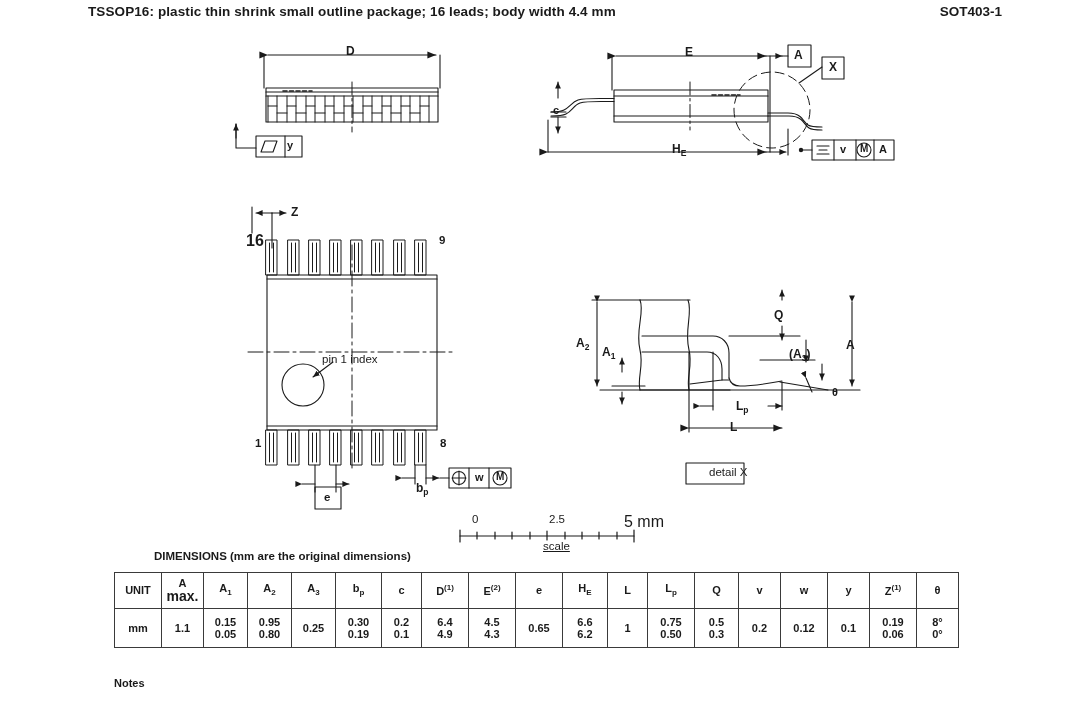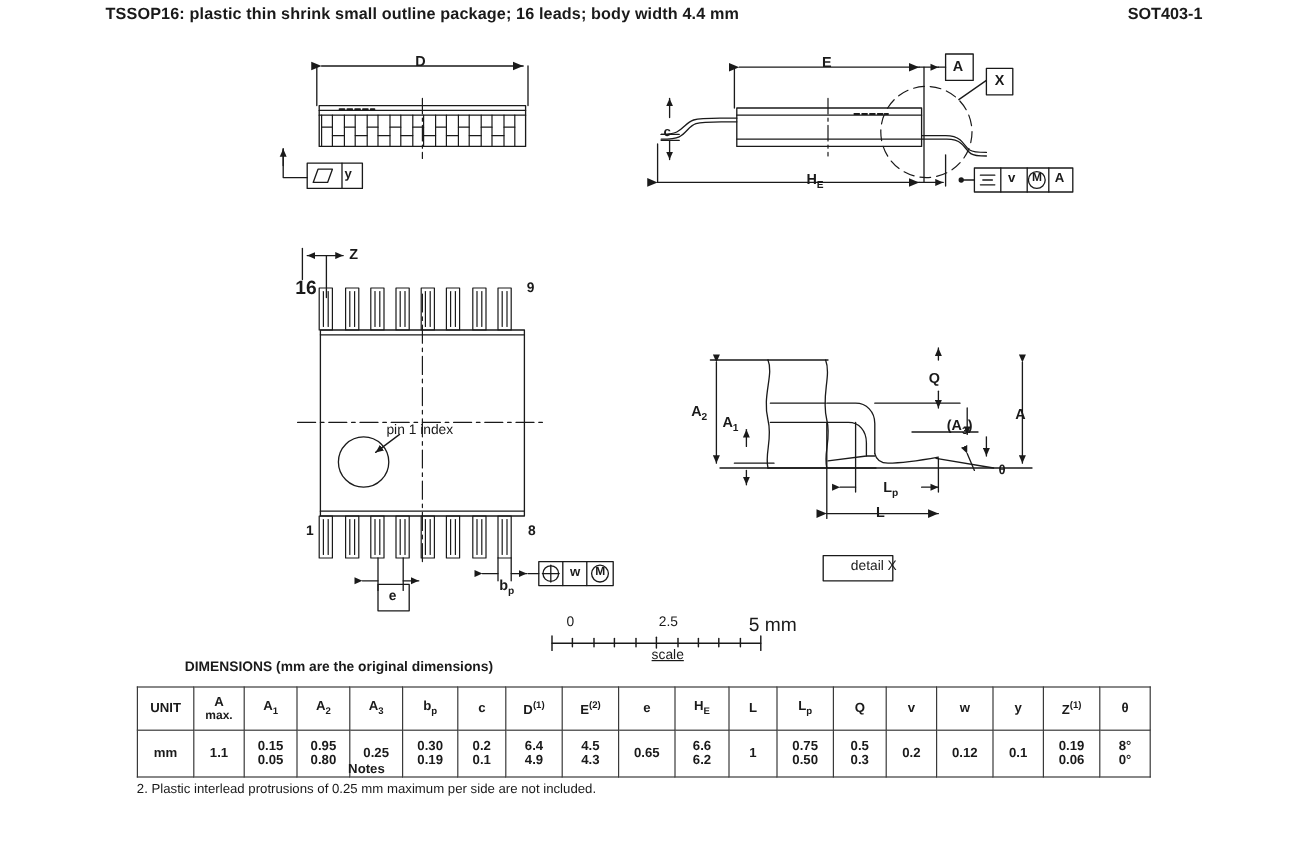--- a/index.html
+++ b/index.html
@@ -16,21 +16,21 @@
   #dim-table{left:114px;top:572px;border-collapse:collapse;}
   #dim-table td,#dim-table th{border:1px solid #3a3a3a;text-align:center;vertical-align:middle;
        font-size:11px;padding:0;line-height:1.12;font-weight:bold;}
   #dim-table thead th{height:35px;}
   #dim-table tbody td{height:38px;font-weight:bold;}
   #dim-table .u-cell{width:46px;}
   #dim-table .sup{font-size:8px;vertical-align:super;}
   #dim-table .sub{font-size:8px;vertical-align:sub;}
   .two-line span{display:block;}
   
-  #notes{left:114px;top:634px;font-size:11px;line-height:1.45;text-align:center;}
+  #notes{left:114px;top:676px;font-size:11px;line-height:1.45;}
   #notes .nt-title{font-weight:bold;margin-bottom:1px;}
   
   .lbl{font-size:12px;font-weight:bold;}
   .lbl-n{font-size:12px;font-weight:normal;padding-left:16px;}
   .sb{font-size:8.5px;vertical-align:sub;}
 </style>
 </head>
 <body>
 
 <div class="abs" id="hdr-title">TSSOP16: plastic thin shrink small outline package; 16 leads; body width 4.4 mm</div>
@@ -362,21 +362,21 @@
 <div class="abs" id="dim-caption">DIMENSIONS (mm are the original dimensions)</div>
 
 <table class="abs" id="dim-table">
   <thead>
     <tr>
       <th class="u-cell">
         <span>UNIT</span>
       </th>
       <th style="width:41px;">
         <span style="display:block;">A</span>
-        <span style="display:block;font-size:10px;">max.</span>
+        <span style="display:block;font-size:14px;">max.</span>
       </th>
       <th style="width:43px;"><span>A</span><span class="sub">1</span></th>
       <th style="width:43px;"><span>A</span><span class="sub">2</span></th>
       <th style="width:43px;"><span>A</span><span class="sub">3</span></th>
       <th style="width:45px;"><span>b</span><span class="sub">p</span></th>
       <th style="width:39px;"><span>c</span></th>
       <th style="width:46px;"><span>D</span><span class="sup">(1)</span></th>
       <th style="width:46px;"><span>E</span><span class="sup">(2)</span></th>
       <th style="width:46px;"><span>e</span></th>
       <th style="width:44px;"><span>H</span><span class="sub">E</span></th>
@@ -464,14 +464,13 @@
       <td class="two-line">
           <span>8°</span>
           <span>0°</span>
         </td>
     </tr>
   </tbody>
 </table>
 
 <div class="abs" id="notes">
   <div class="nt-title">Notes</div>
-  <div>2. Plastic interlead protrusions of 0.25 mm maximum per side are not included.</div>
 </div>
 
 </body></html>

